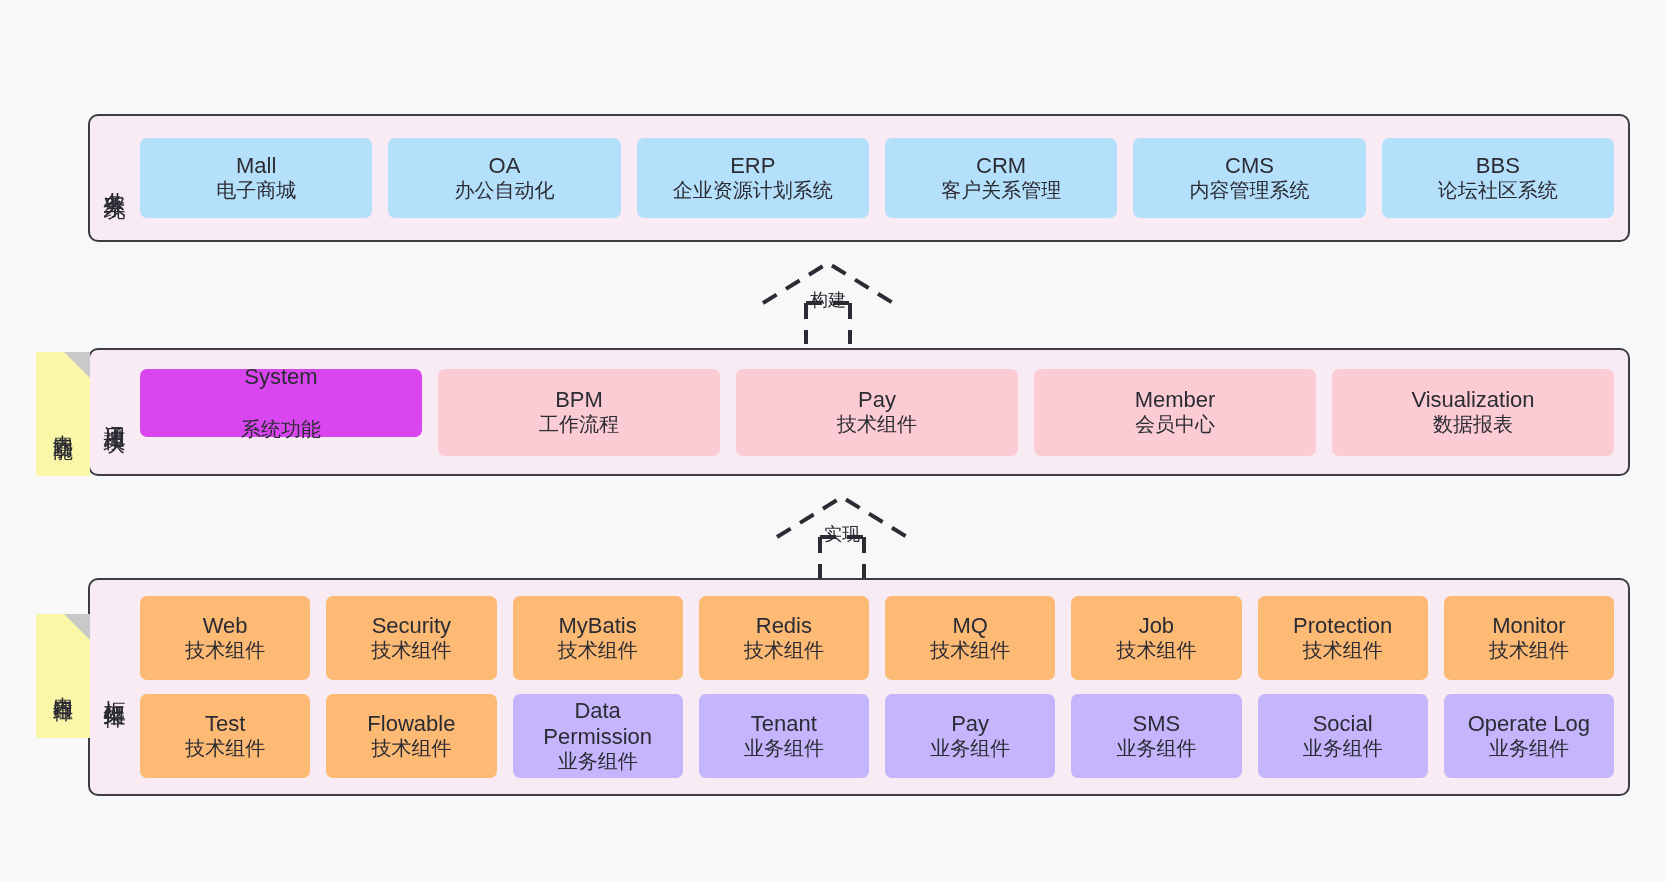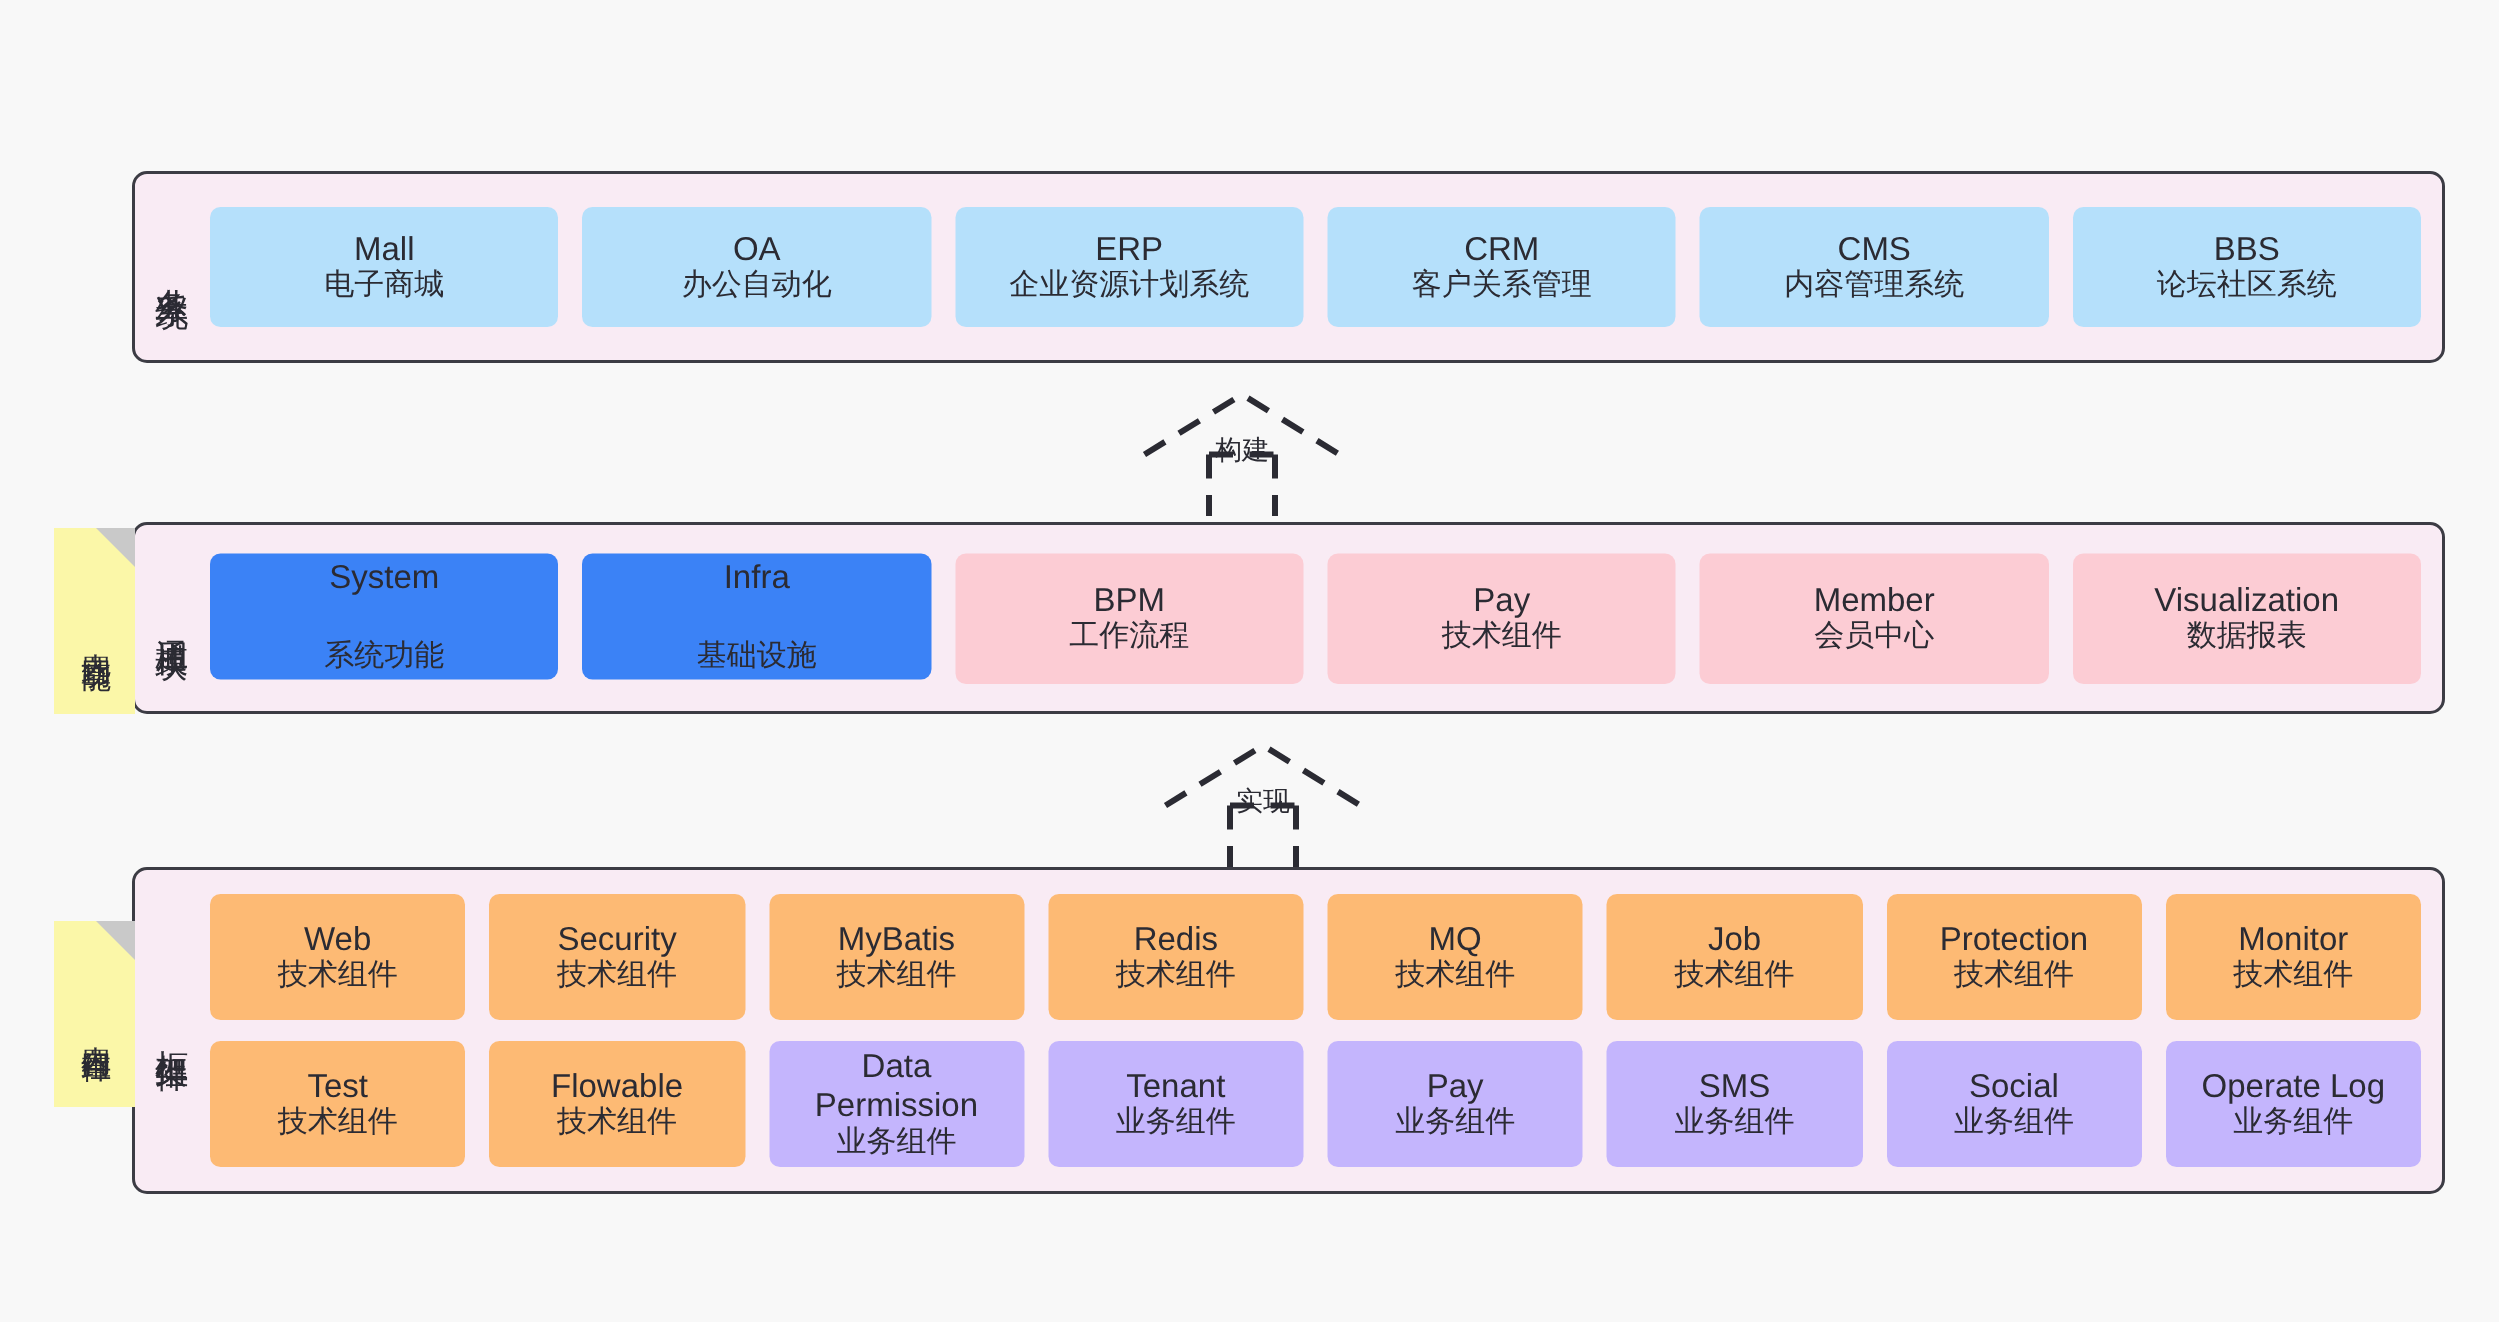--- a/index.html
+++ b/index.html
@@ -76,21 +76,21 @@
     text-align: center;
     color: #2b2b33;
     line-height: 1.18;
     box-sizing: border-box;
     padding: 4px 6px;
   }
   .card .t1 { font-size: 22px; }
   .card .t2 { font-size: 20px; }
 
   .card.blue   { background: #b5e0fb; height: 80px; }
-  .card.redd   { background: #3b82f6; height: 84px; gap: 28px; }
+  .card.redd   { background: #d946ef; height: 68px; gap: 28px; }
   .card.pinkl  { background: #fcccd4; height: 87px; }
   .card.green  { background: #fdba74; height: 84px; text-align: right; }
   .card.greenl { background: #c4b5fd; height: 84px; }
 
   
   .note {
     position: absolute;
     background: #fbf7a8;
     box-sizing: border-box;
     display: flex;
@@ -182,24 +182,20 @@
   </div>
 
   <div class="layer" id="layer-common" style="left:88px; top:348px; width:1542px; height:128px;">
     <div class="layer-label">通用模块</div>
     <div class="layer-body">
       <div class="row">
         <div class="card redd">
           <span class="t1">System</span>
           <span class="t2">系统功能</span>
         </div>
-        <div class="card redd">
-          <span class="t1">Infra</span>
-          <span class="t2">基础设施</span>
-        </div>
         <div class="card pinkl">
           <span class="t1">BPM</span>
           <span class="t2">工作流程</span>
         </div>
         <div class="card pinkl">
           <span class="t1">Pay</span>
           <span class="t2">技术组件</span>
         </div>
         <div class="card pinkl">
           <span class="t1">Member</span>

